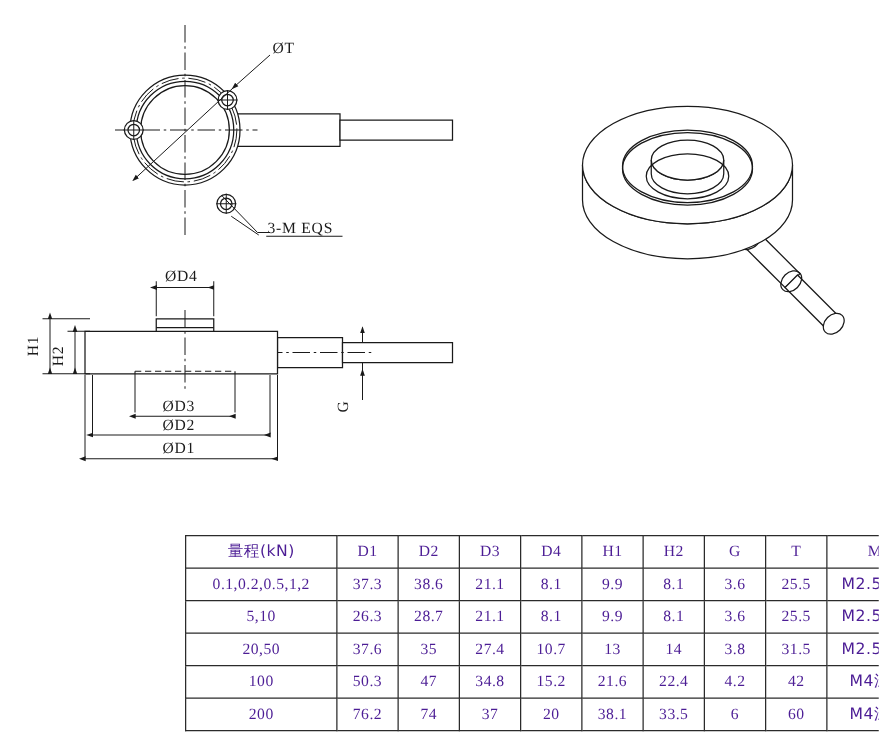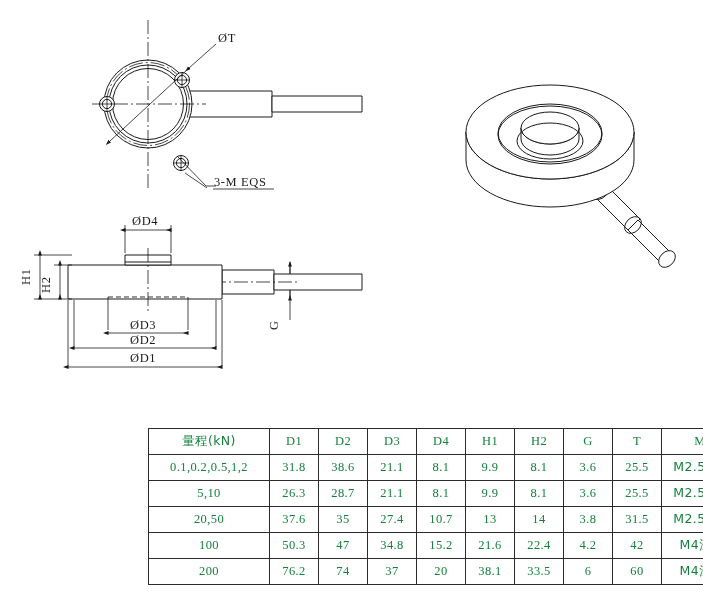--- a/index.html
+++ b/index.html
@@ -85,21 +85,21 @@
   }
   table.spec th,
   table.spec td {
     border: 1px solid #2b2b2b;
     text-align: center;
     vertical-align: middle;
     font-weight: normal;
     font-size: 12.5px;
     height: 25px;
     padding: 0 1px;
-    color: #15803d;
+    color: #4c1d95;
     letter-spacing: 0.4px;
     white-space: nowrap;
     overflow: hidden;
   }
   table.spec th {
     font-size: 12.5px;
   }
   table.spec .col-range { width: 118px; }
   table.spec .col-num   { width: 46px; }
   table.spec .col-m     { width: 74px; }
@@ -270,21 +270,21 @@
           <th class="col-num">H1</th>
           <th class="col-num">H2</th>
           <th class="col-num">G</th>
           <th class="col-num">T</th>
           <th class="col-m">M</th>
         </tr>
       </thead>
       <tbody>
         <tr>
           <td class="col-range">0.1,0.2,0.5,1,2</td>
-          <td>31.8</td>
+          <td>37.3</td>
           <td>38.6</td>
           <td>21.1</td>
           <td>8.1</td>
           <td>9.9</td>
           <td>8.1</td>
           <td>3.6</td>
           <td>25.5</td>
           <td class="cjk">M2.5深3</td>
         </tr>
         <tr>

